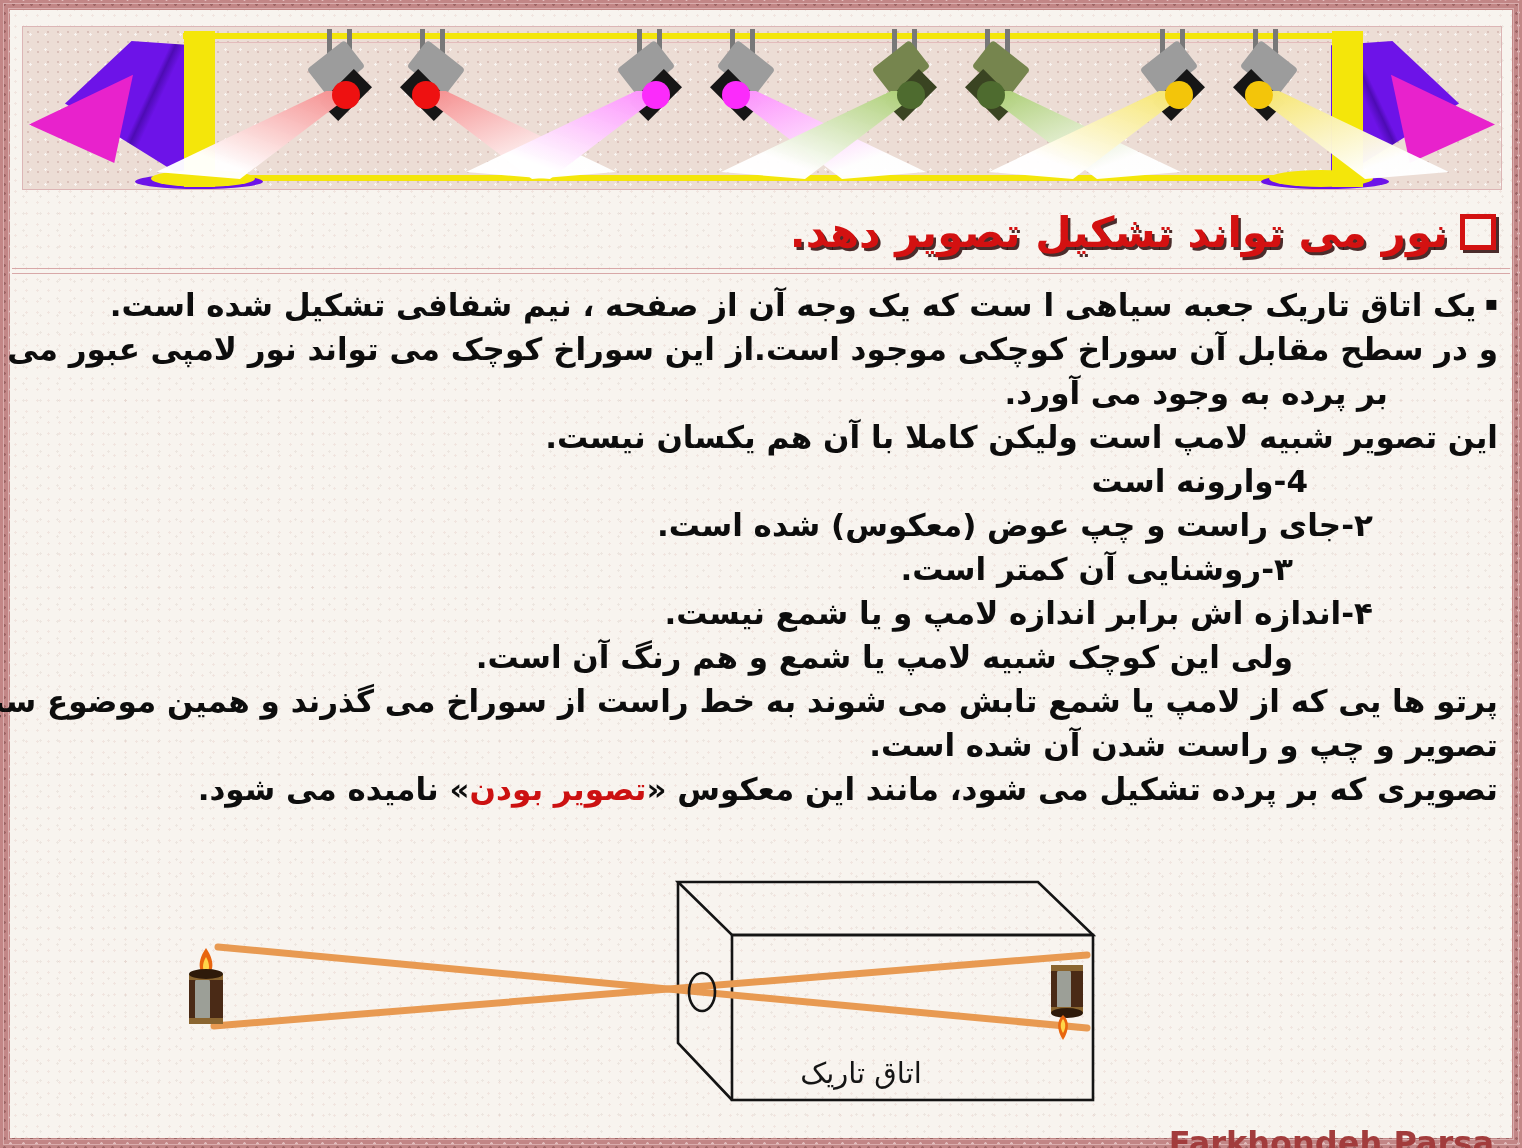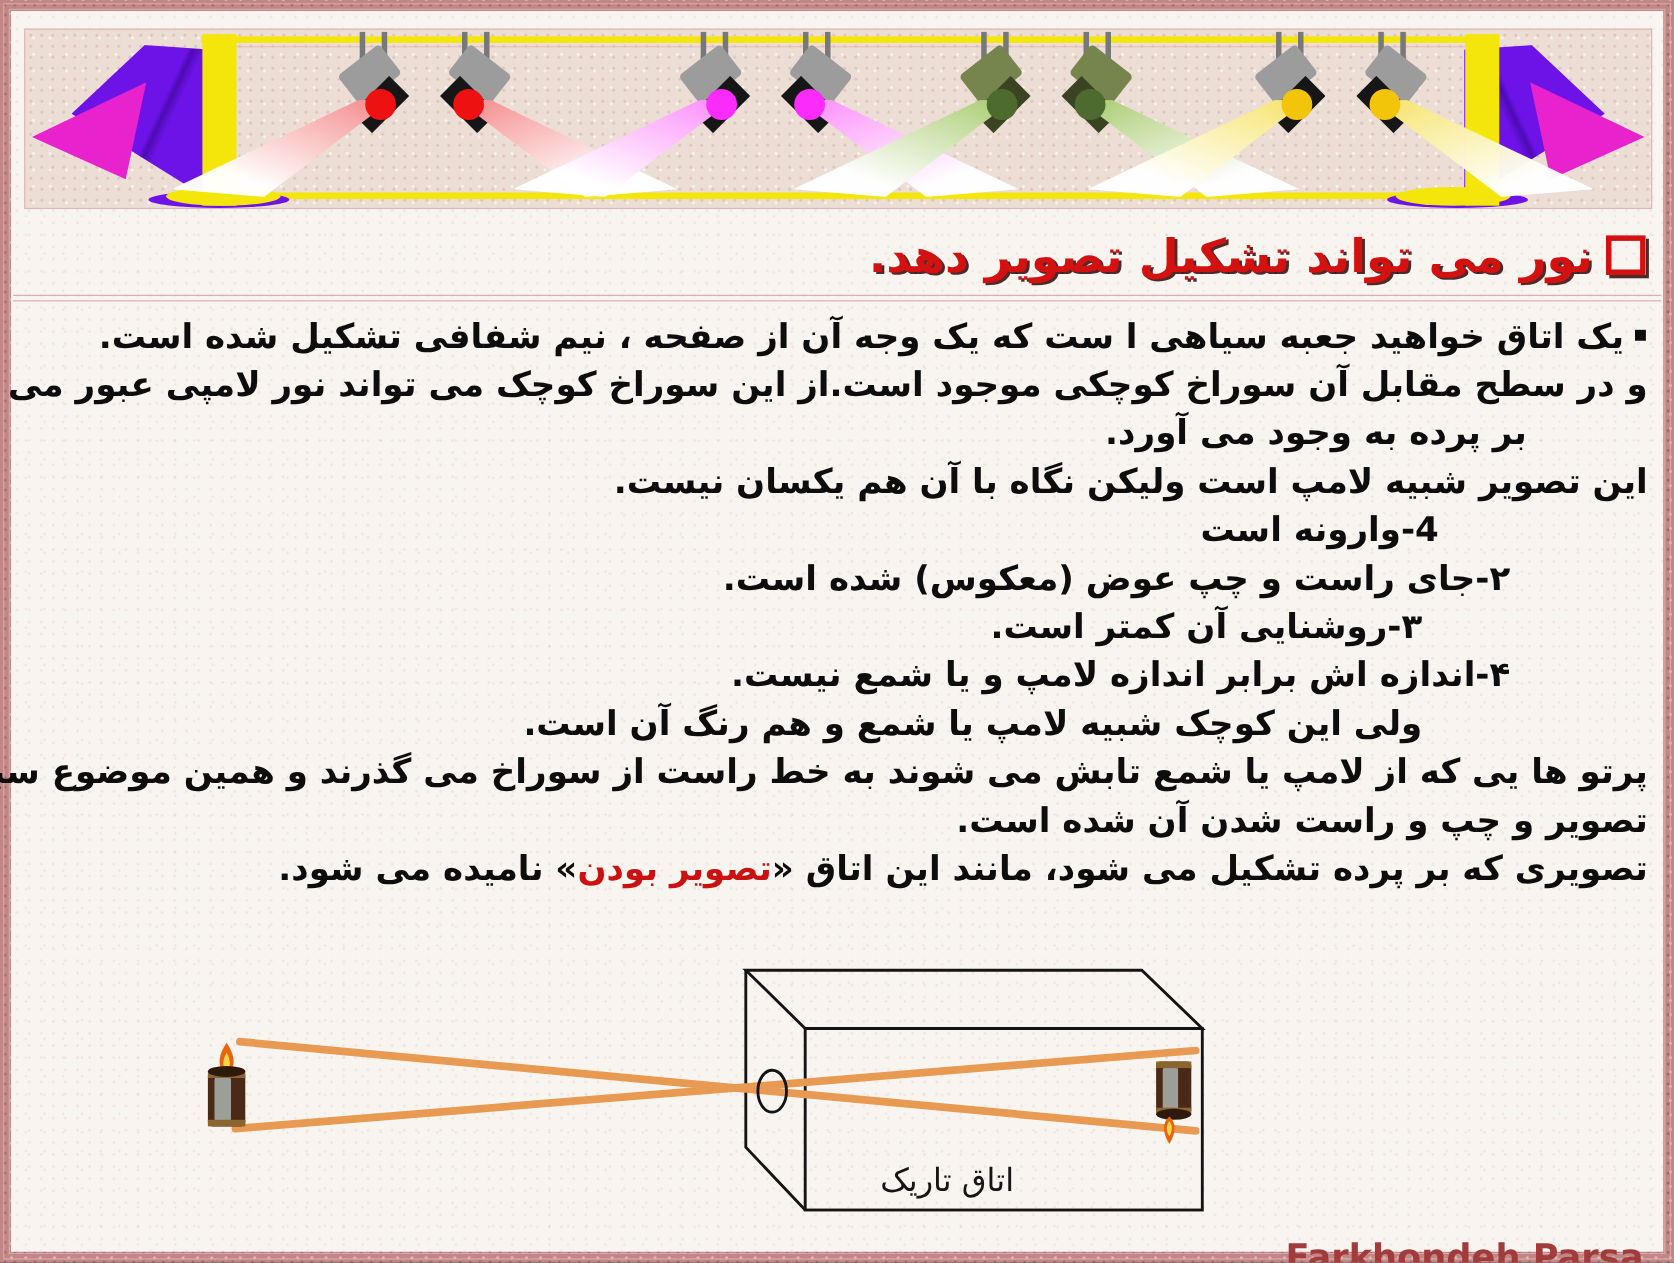--- a/index.html
+++ b/index.html
@@ -207,32 +207,32 @@
     </div>
   </div>
 
   <div class="title-bar">
     <div class="title-square"></div>
     <div class="title-text">نور می تواند تشکیل تصویر دهد.</div>
   </div>
   <div class="divider"></div>
 
   <div class="body-text">
-    <div class="line"><span class="body-bullet">▪</span><span>یک اتاق خواهید جعبه سیاهی ا ست که یک وجه آن از صفحه ، نیم شفافی تشکیل شده است.</span></div>
+    <div class="line"><span class="body-bullet">▪</span><span>یک اتاق تاریک جعبه سیاهی ا ست که یک وجه آن از صفحه ، نیم شفافی تشکیل شده است.</span></div>
     <div class="line">و در سطح مقابل آن سوراخ کوچکی موجود است.از این سوراخ کوچک می تواند نور لامپی عبور می کند وتصویر آن</div>
     <div class="line ind-a">بر پرده به وجود می آورد.</div>
-    <div class="line">این تصویر شبیه لامپ است ولیکن نگاه با آن هم یکسان نیست.</div>
+    <div class="line">این تصویر شبیه لامپ است ولیکن کاملا با آن هم یکسان نیست.</div>
     <div class="line ind-b">4-وارونه است</div>
     <div class="line ind-c">۲-جای راست و چپ عوض (معکوس) شده است.</div>
     <div class="line ind-d">۳-روشنایی آن کمتر است.</div>
     <div class="line ind-c">۴-اندازه اش برابر اندازه لامپ و یا شمع نیست.</div>
     <div class="line ind-d">ولی این کوچک شبیه لامپ یا شمع و هم رنگ آن است.</div>
     <div class="line">پرتو ها یی که از لامپ یا شمع تابش می شوند به خط راست از سوراخ می گذرند و همین موضوع سبب وارونه بودن</div>
     <div class="line">تصویر و چپ و راست شدن آن شده است.</div>
-    <div class="line"><span>تصویری که بر پرده تشکیل می شود، مانند این اتاق «</span><span class="hl">تصویر بودن</span><span>» نامیده می شود.</span></div>
+    <div class="line"><span>تصویری که بر پرده تشکیل می شود، مانند این معکوس «</span><span class="hl">تصویر بودن</span><span>» نامیده می شود.</span></div>
   </div>
 
   <svg class="diagram-svg" viewBox="0 865 1522 260">
     <path class="box-line" d="M678 882 L1038 882 L1093 935 L732 935 Z"></path>
     <rect class="box-line" x="732" y="935" width="361" height="165"></rect>
     <path class="box-line" d="M678 882 L678 1043 L732 1100"></path>
     <line class="ray" x1="218" y1="947" x2="1087" y2="1028"></line>
     <line class="ray" x1="214" y1="1026" x2="1087" y2="955"></line>
     <ellipse class="box-line" cx="702" cy="992" rx="13" ry="19"></ellipse>
     <g>

